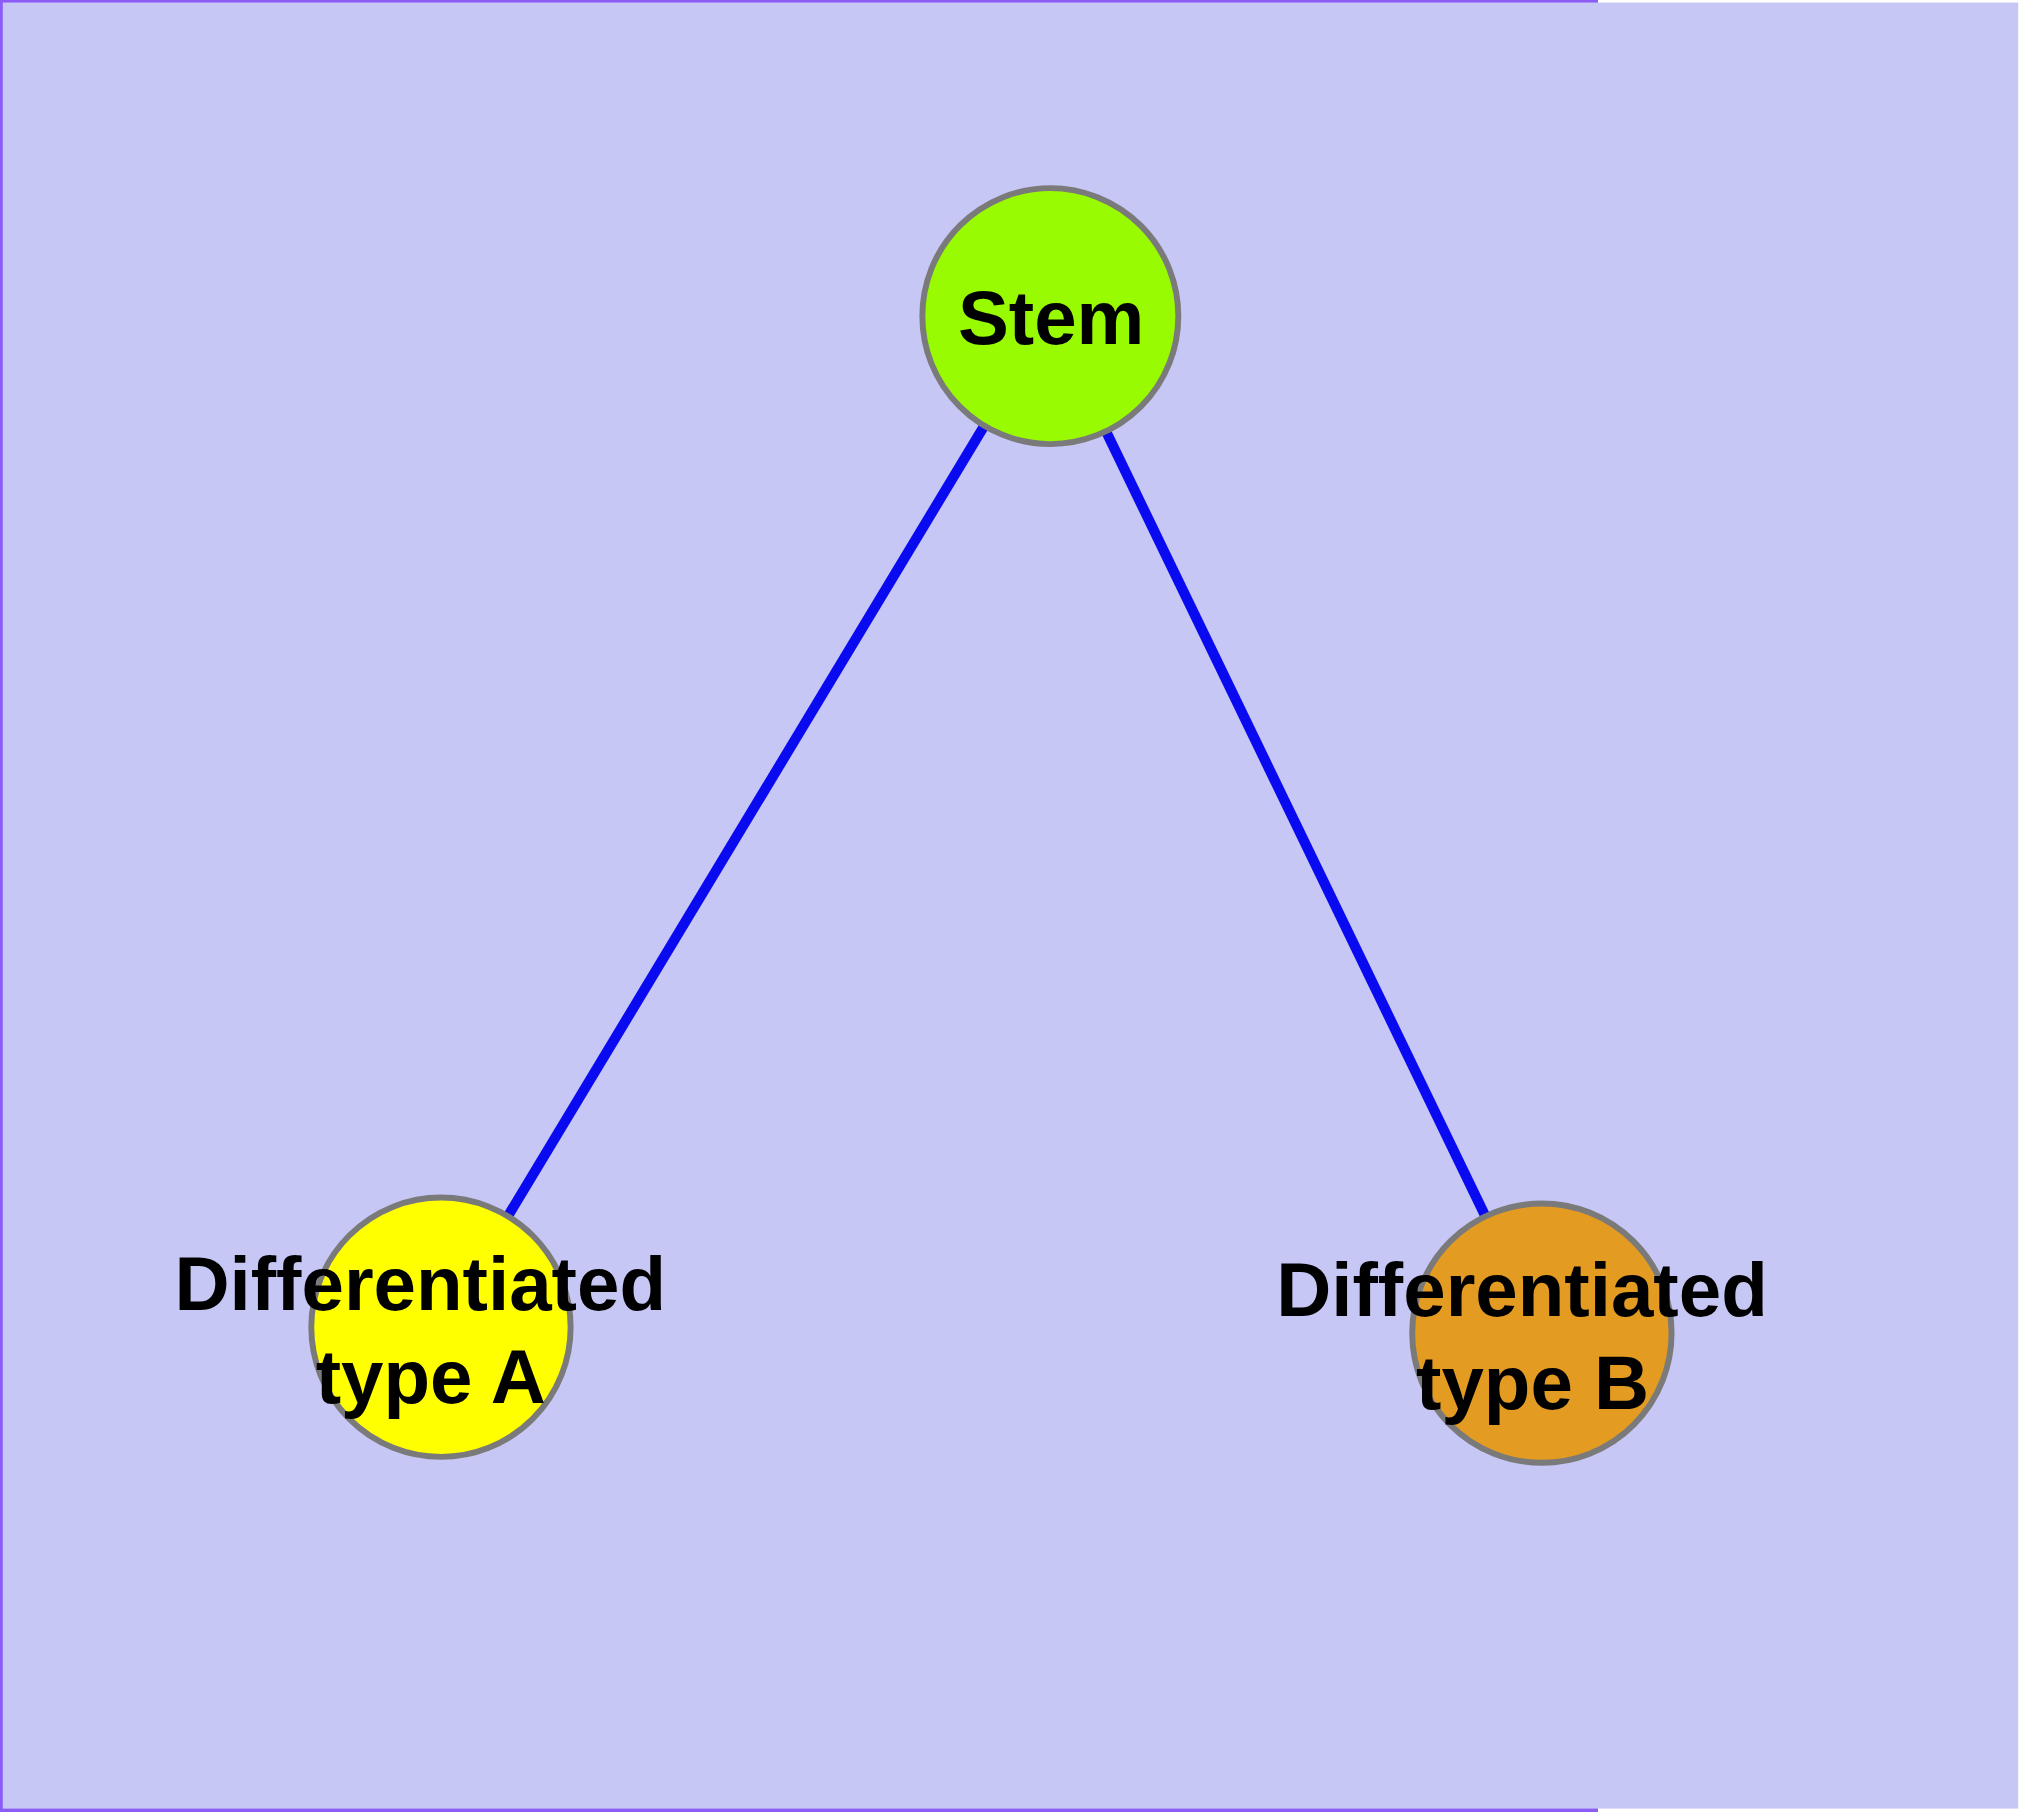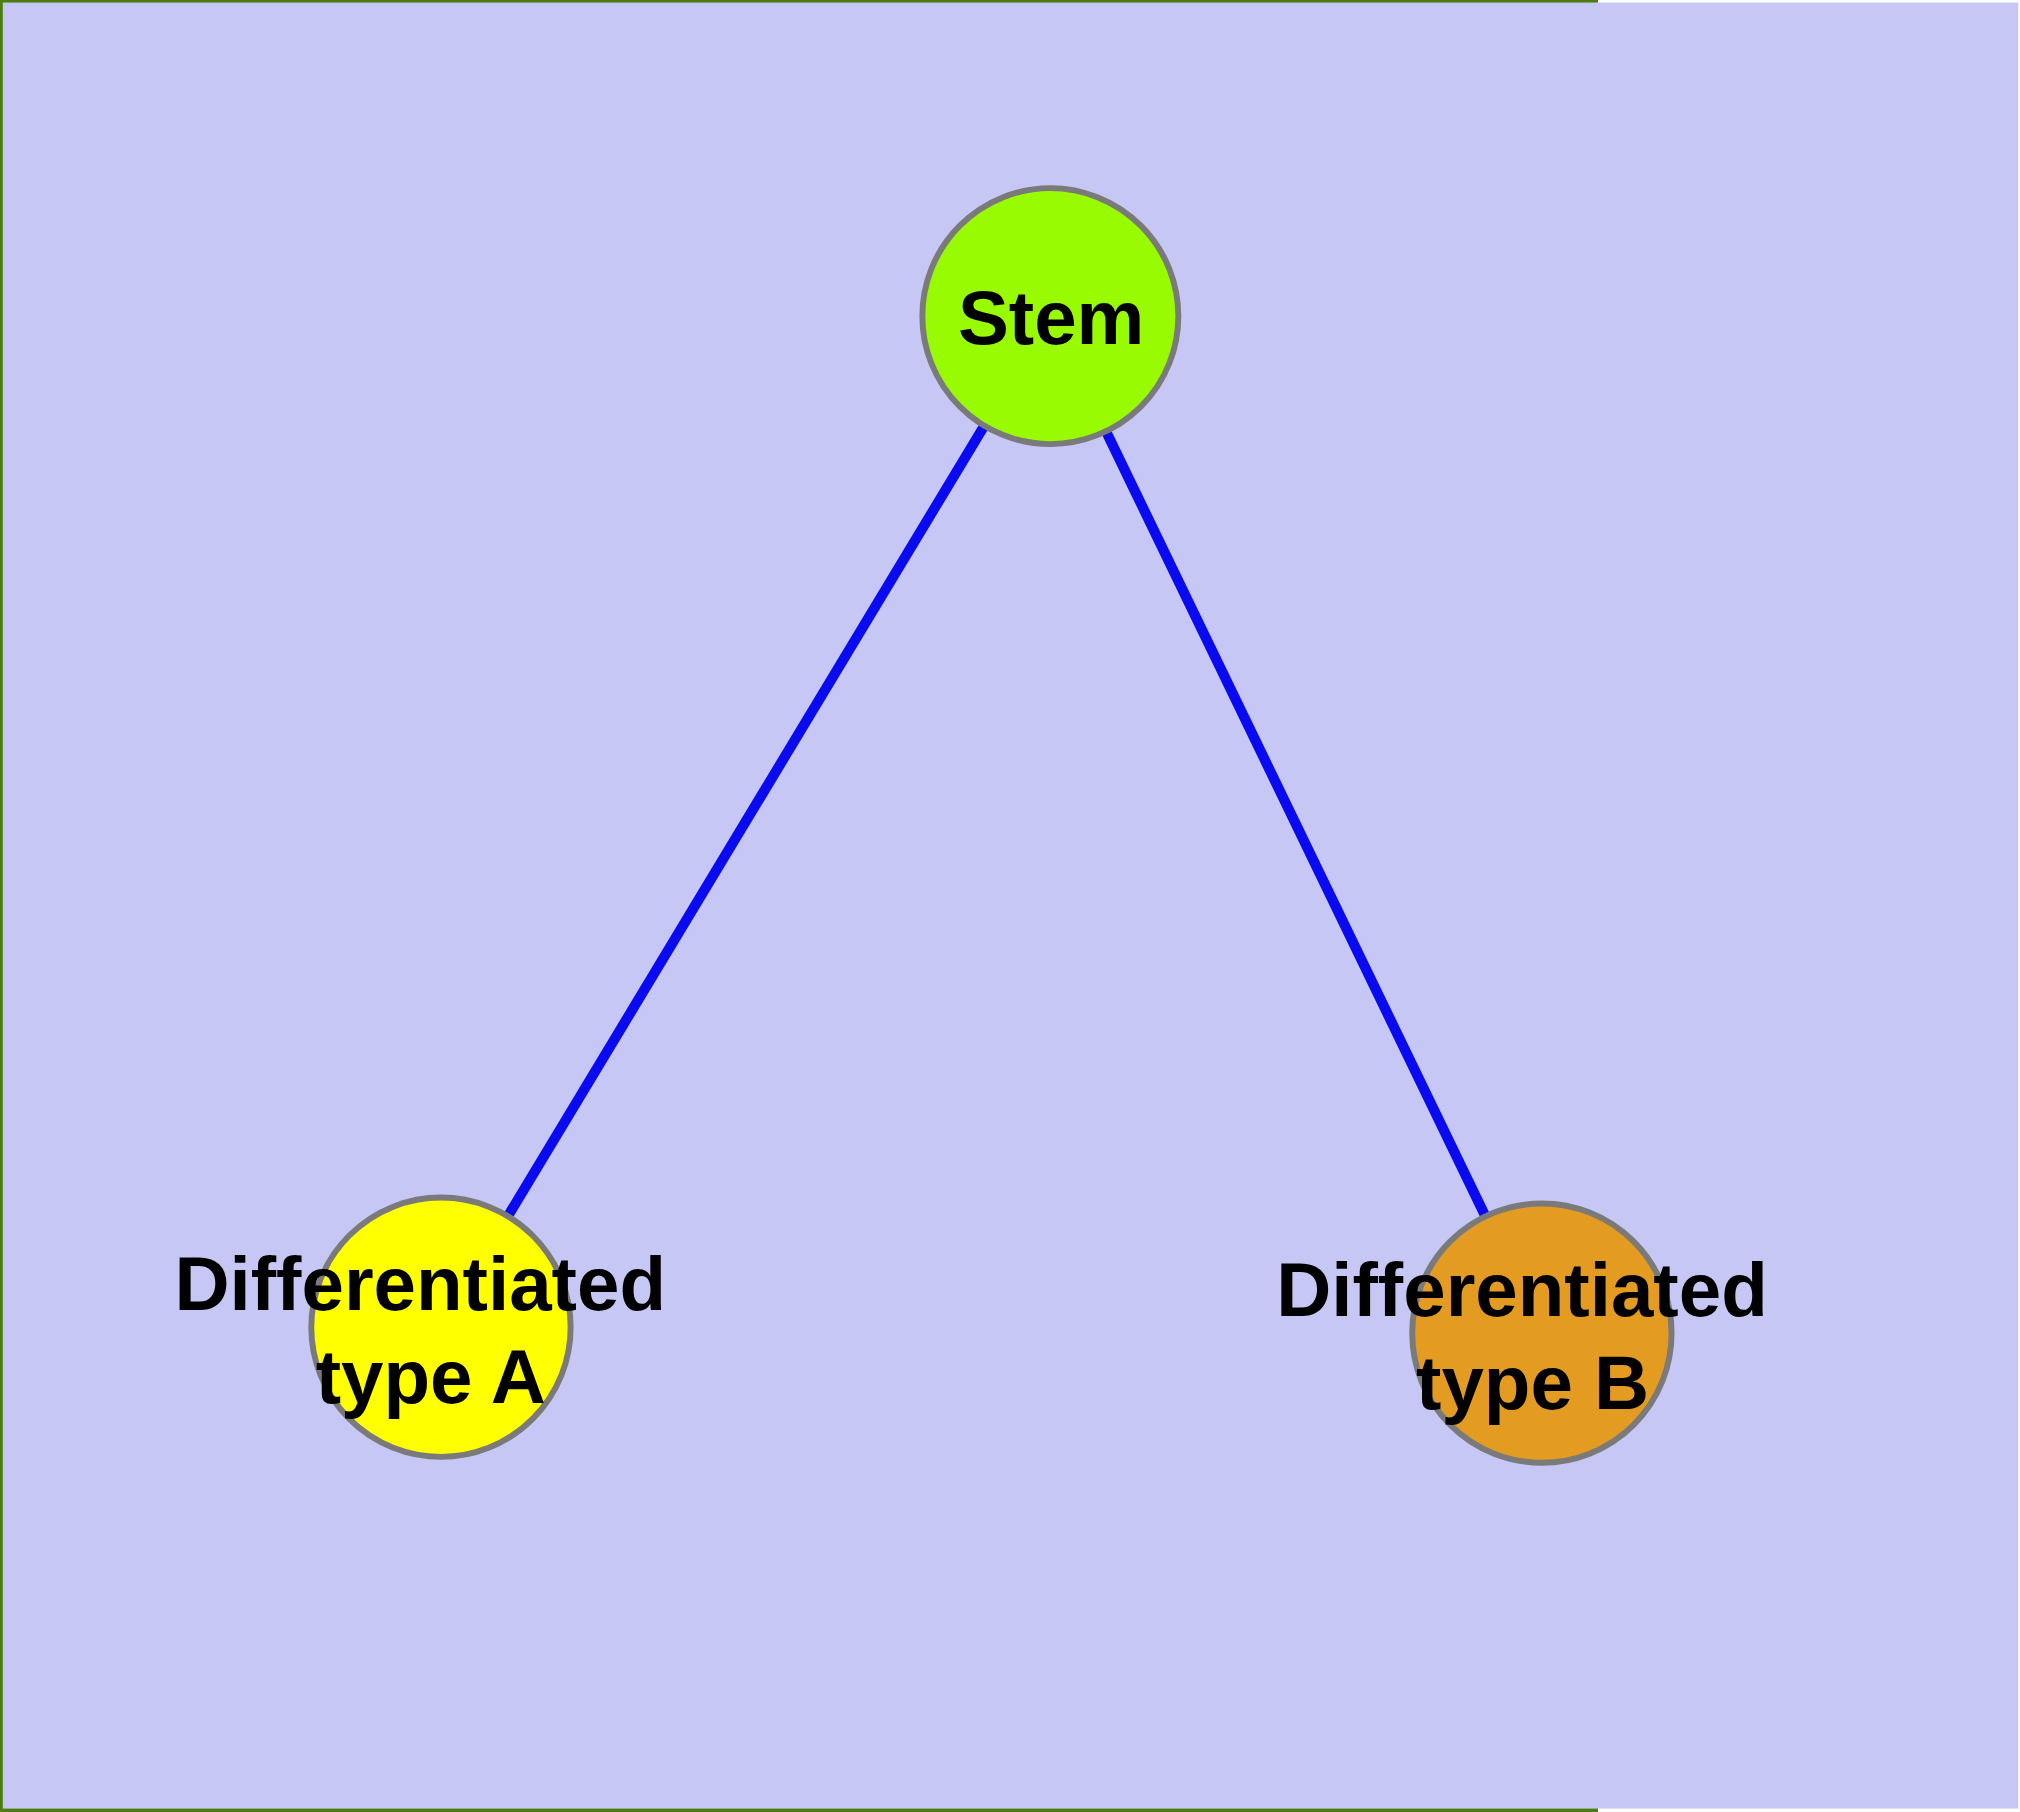--- a/index.html
+++ b/index.html
@@ -8,21 +8,21 @@
     background: #ffffff;
     width: 2021px;
     height: 1812px;
     overflow: hidden;
     font-family: "Liberation Sans", sans-serif;
   }
   .stage {
     position: relative;
     width: 1598px;
     height: 1812px;
-    background: #4d7c0f;
+    background: #8b5cf6;
   }
   svg.diagram {
     display: block;
     width: 2021px;
     height: 1812px;
   }
   .node-label {
     font-family: "Liberation Sans", "DejaVu Sans", sans-serif;
     font-weight: bold;
     font-size: 90px;

